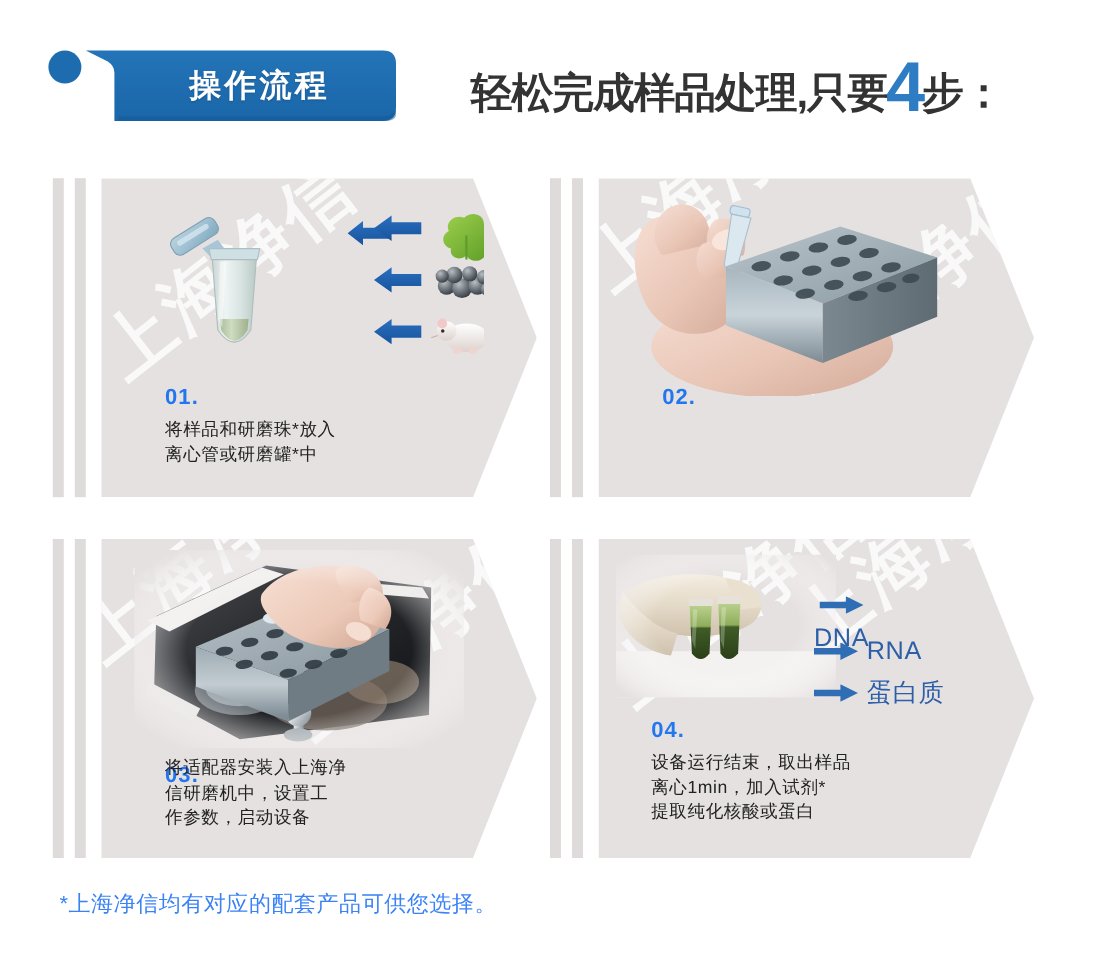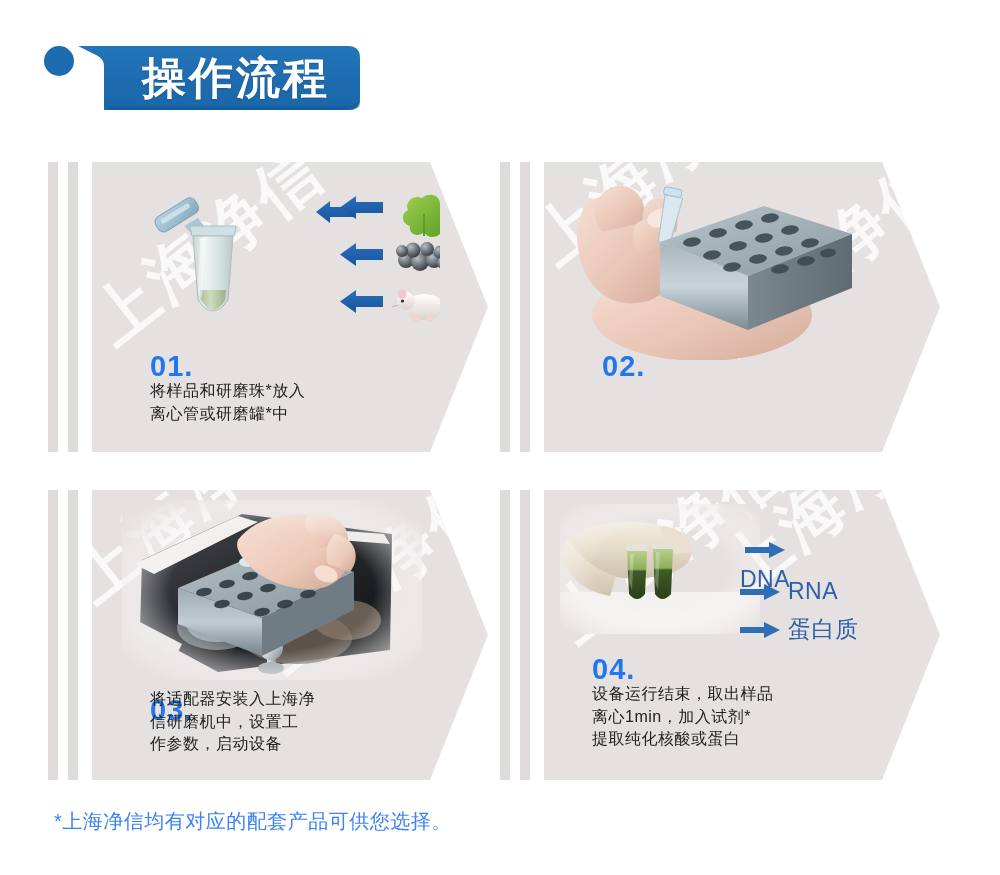--- a/index.html
+++ b/index.html
@@ -19,21 +19,21 @@
     border-radius:50%;background:#1E6CB0;
   }
   #banner-flag{
     position:absolute;left:78px;top:44px;width:290px;height:68px;
   }
   #banner-flag svg{display:block;}
 
   #banner-title{
     position:absolute;left:78px;top:44px;width:290px;height:68px;
     display:flex;align-items:center;justify-content:center;
-    color:#ffffff;font-size:44px;font-weight:bold;letter-spacing:3px;
+    color:#ffffff;font-size:29px;font-weight:bold;letter-spacing:3px;
     padding-left:26px;box-sizing:border-box;
     text-shadow:0 1px 2px rgba(0,0,0,.18);
   }
 
   #headline{
     position:absolute;left:428px;top:50px;
     font-size:38px;font-weight:bold;color:#333333;
     letter-spacing:-1px;white-space:nowrap;
     display:flex;align-items:baseline;
   }
@@ -63,21 +63,21 @@
     position:absolute;pointer-events:none;
     color:rgba(255,255,255,.78);
     font-size:64px;font-weight:bold;letter-spacing:4px;
     transform:rotate(-38deg);white-space:nowrap;
     user-select:none;
   }
 
   
   .step-num{
     position:absolute;
-    font-size:29px;font-weight:bold;color:#2277EE;
+    font-size:20px;font-weight:bold;color:#2277EE;
     letter-spacing:1px;
   }
   .step-desc{
     position:absolute;
     font-size:16px;color:#222222;line-height:1.42;
     white-space:pre-line;letter-spacing:.5px;
   }
 
   
   .art{position:absolute;}
@@ -108,20 +108,25 @@
           <stop offset="1" stop-color="#1A66A8"></stop>
         </linearGradient>
       </defs>
       <path d="M0,2 L270,2 Q282,2 282,14 L282,54 Q282,66 270,66 L26,66 L26,22 Q26,16 20,12 Z" fill="url(#flagG)"></path>
       <path d="M282,60 Q282,66 270,66 L30,66 L30,62 L270,62 Q278,62 282,56 Z" fill="#125A96" opacity=".5"></path>
     </svg>
   </div>
 
   <div id="banner-title">操作流程</div>
 
+  <div id="headline">
+    <span>轻松完成样品处理,只要</span>
+    <span class="big4">4</span>
+    <span>步：</span>
+  </div>
 </div>
 
 <div id="cards">
 
   <div class="card" style="left:48px;top:162px;">
     <div class="card-bars">
       <div class="bar b1"></div>
       <div class="bar b2"></div>
     </div>
     <div class="card-body">

